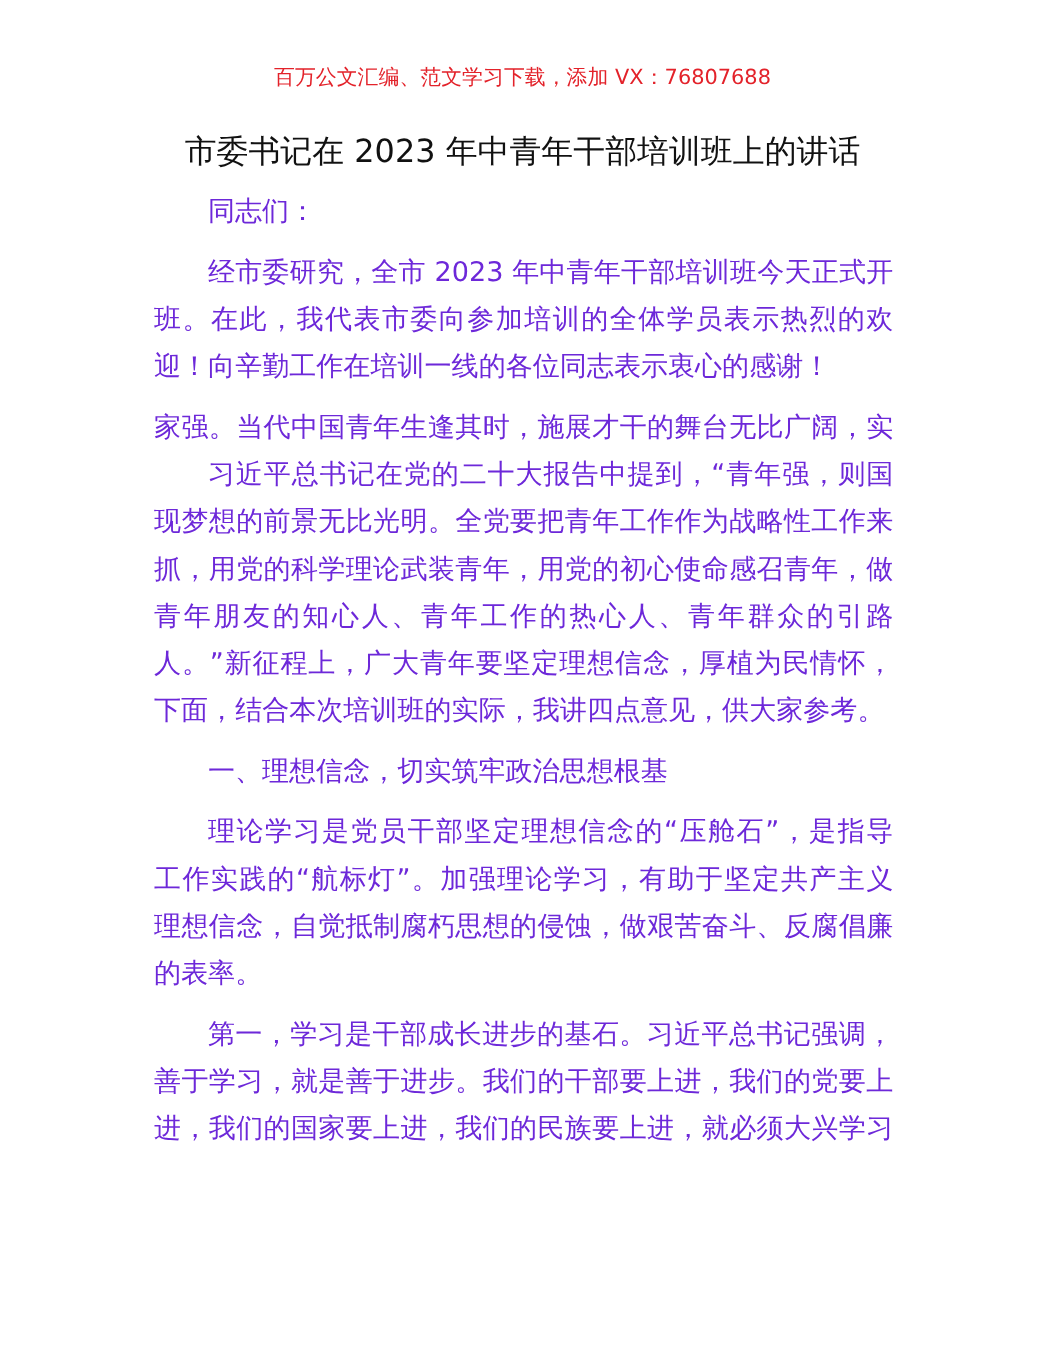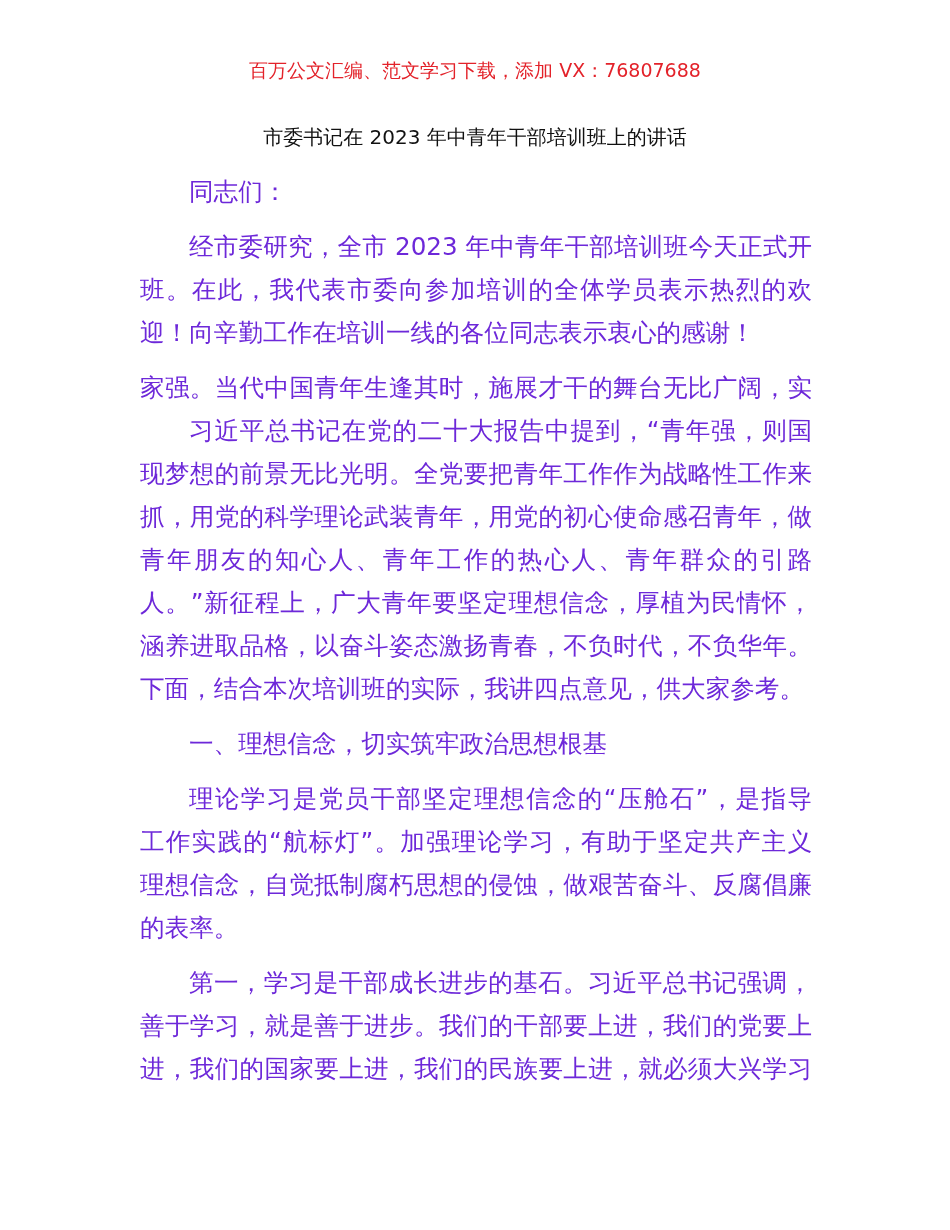--- a/index.html
+++ b/index.html
@@ -33,21 +33,21 @@
       line-height: 28px;
       letter-spacing: 0px;
       white-space: nowrap;
     }
     .doc-title {
       position: absolute;
       top: 117px;
       left: 0;
       width: 950px;
       text-align: center;
-      font-size: 20px;
+      font-size: 29px;
       line-height: 40px;
       color: #111111;
       white-space: nowrap;
     }
     .body-text {
       position: absolute;
       left: 140px;
       top: 170px;
       width: 672px;
       font-size: 24.6px;
@@ -98,21 +98,20 @@
     </div>
     <div class="gap"></div>
 
     <div class="para">
       <span class="ln">家强。当代中国青年生逢其时，施展才干的舞台无比广阔，实</span>
       <span class="ln indent">习近平总书记在党的二十大报告中提到，“青年强，则国</span>
       <span class="ln">现梦想的前景无比光明。全党要把青年工作作为战略性工作来</span>
       <span class="ln">抓，用党的科学理论武装青年，用党的初心使命感召青年，做</span>
       <span class="ln">青年朋友的知心人、青年工作的热心人、青年群众的引路</span>
       <span class="ln">人。”新征程上，广大青年要坚定理想信念，厚植为民情怀，</span>
-      <span class="ln">涵养进取品格，以奋斗姿态激扬青春，不负时代，不负华年。</span>
       <span class="ln last">下面，结合本次培训班的实际，我讲四点意见，供大家参考。</span>
     </div>
     <div class="gap"></div>
 
     <div class="para">
       <span class="ln last indent">一、理想信念，切实筑牢政治思想根基</span>
     </div>
     <div class="gap"></div>
 
     <div class="para">

